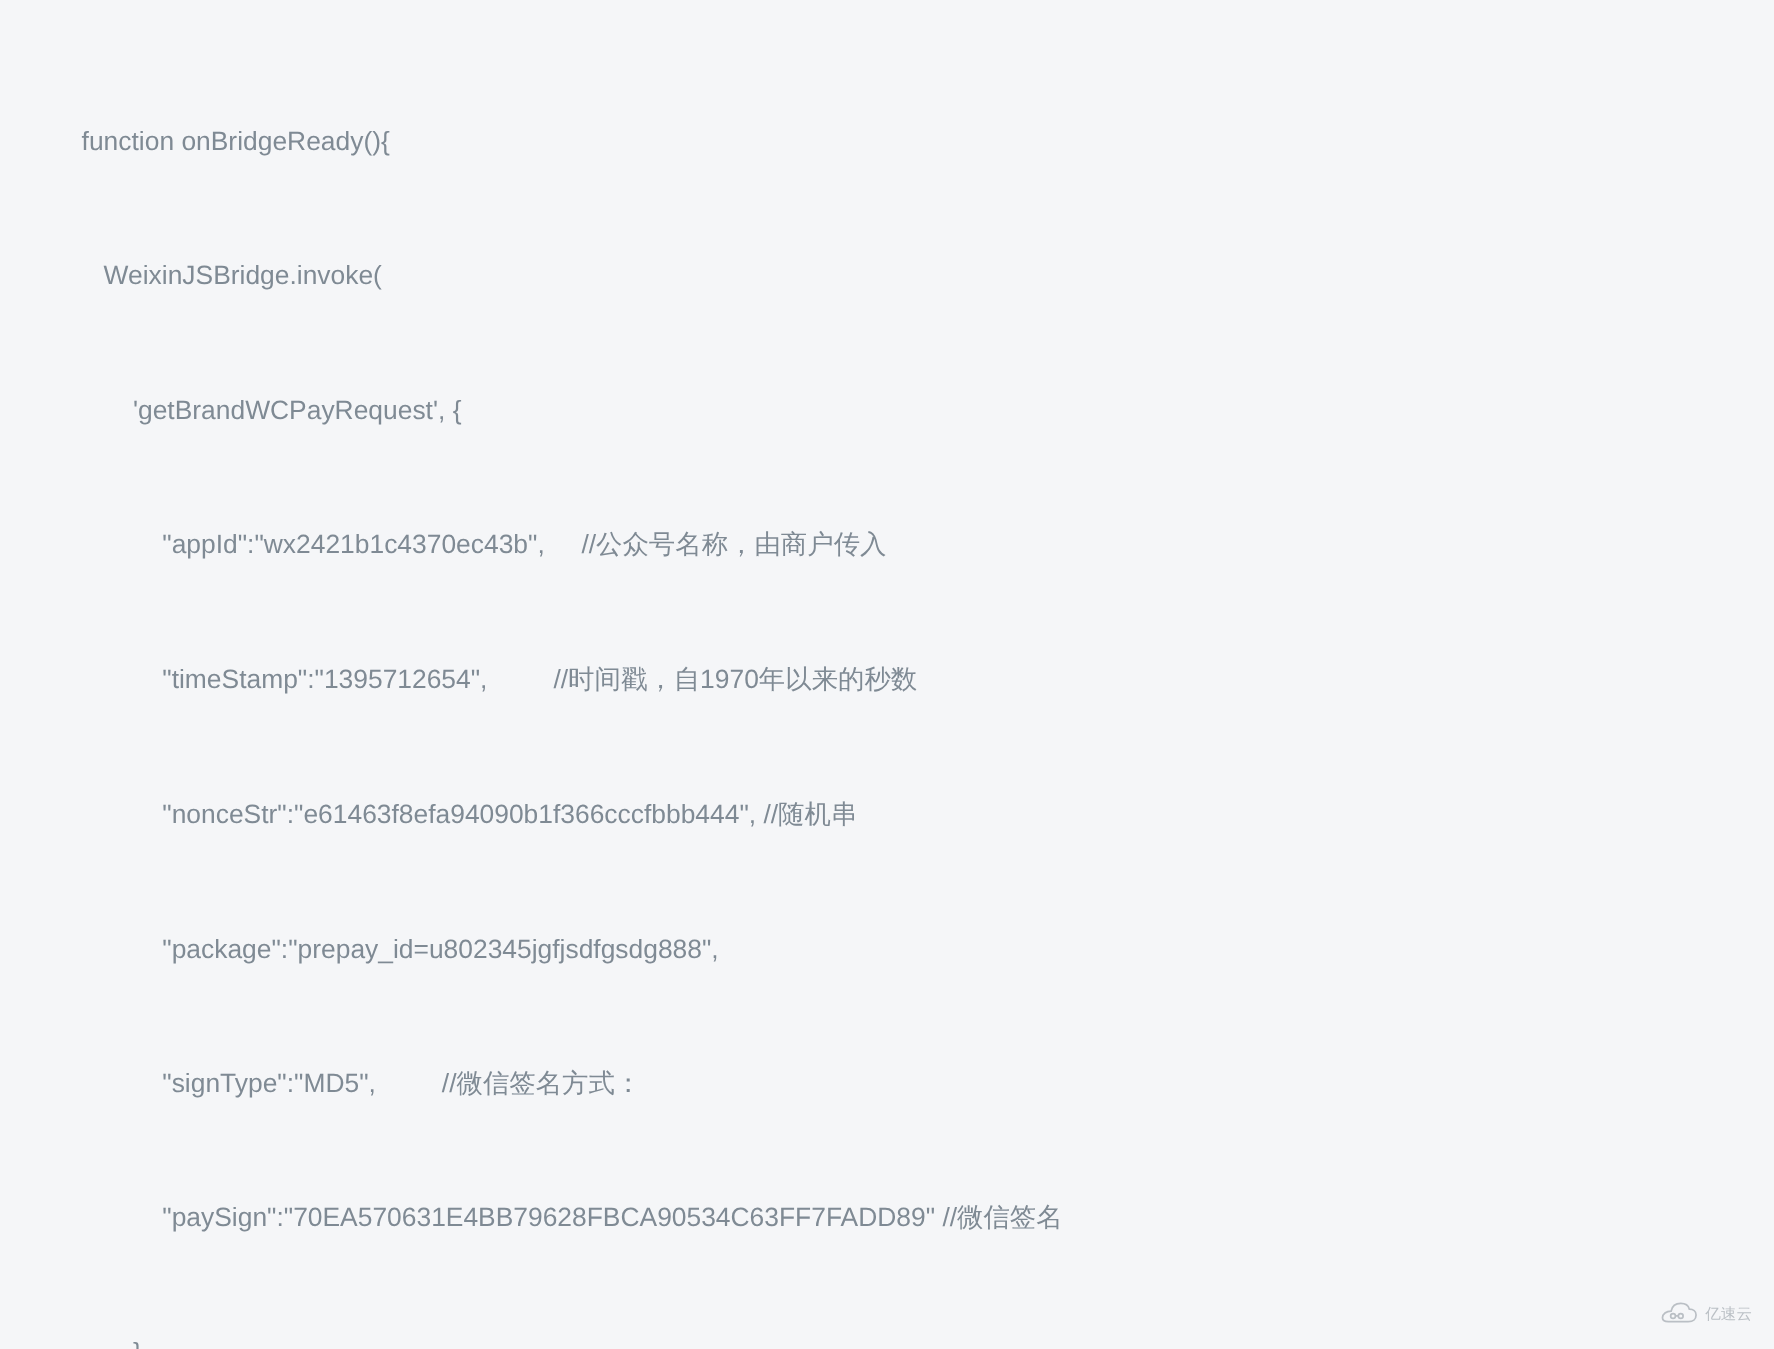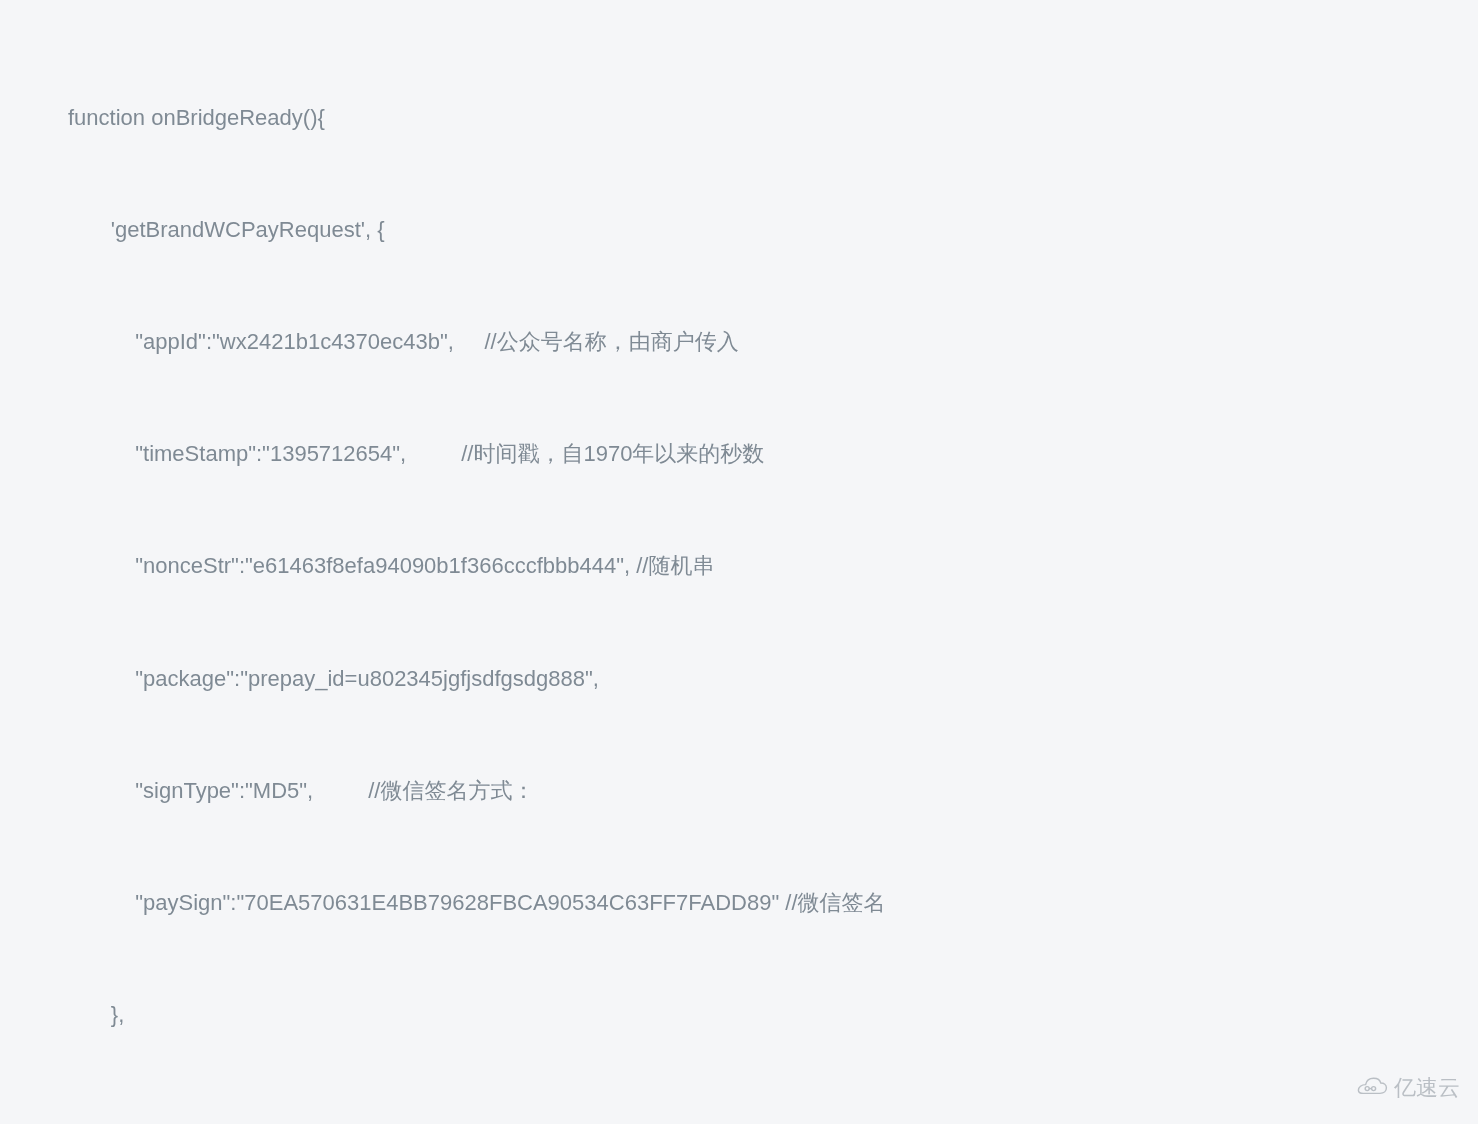--- a/index.html
+++ b/index.html
@@ -27,40 +27,41 @@
       margin-left: 28px;
     }
     .watermark {
       position: fixed;
       bottom: 18px;
       right: 18px;
       display: flex;
       align-items: center;
       gap: 6px;
       color: #b0b6bc;
-      font-size: 22px;
+      font-size: 13px;
       opacity: 0.85;
     }
     .wm-icon {
       width: 32px;
       height: 20px;
       display: flex;
       align-items: center;
       justify-content: center;
     }
     .wm-icon svg {
       width: 32px;
       height: 20px;
     }
   </style>
 </head>
 <body>
 
 <div class="code-block">
   <span class="code-line">function onBridgeReady(){</span>
+  <span class="code-line">   WeixinJSBridge.invoke(</span>
   <span class="code-line">       'getBrandWCPayRequest', {</span>
   <span class="code-line">           "appId":"wx2421b1c4370ec43b",     //公众号名称，由商户传入     </span>
   <span class="code-line">           "timeStamp":"1395712654",         //时间戳，自1970年以来的秒数     </span>
   <span class="code-line">           "nonceStr":"e61463f8efa94090b1f366cccfbbb444", //随机串     </span>
   <span class="code-line">           "package":"prepay_id=u802345jgfjsdfgsdg888",     </span>
   <span class="code-line">           "signType":"MD5",         //微信签名方式：     </span>
   <span class="code-line">           "paySign":"70EA570631E4BB79628FBCA90534C63FF7FADD89" //微信签名 </span>
   <span class="code-line">       },</span>
   
   

